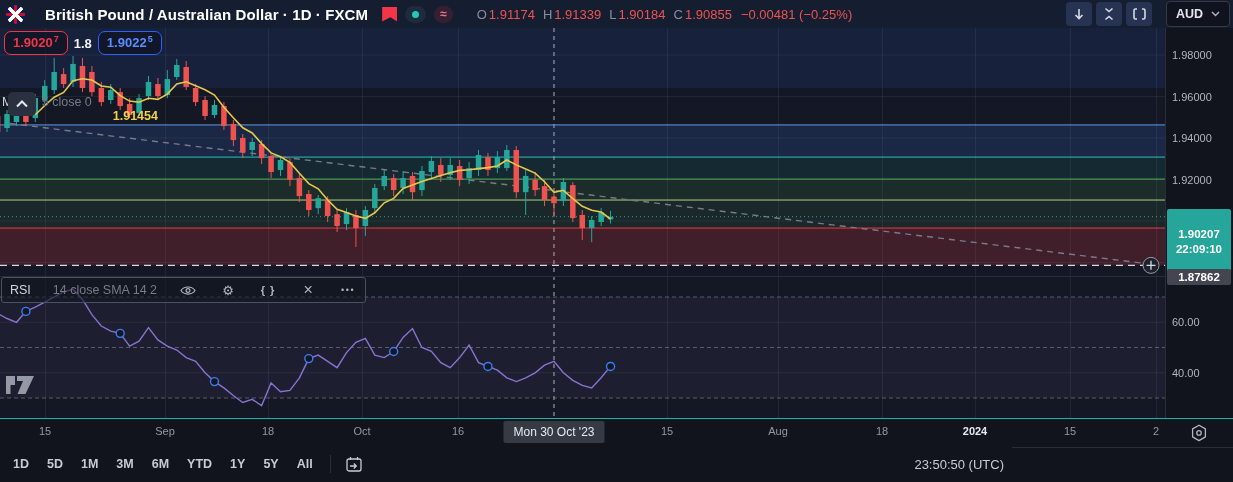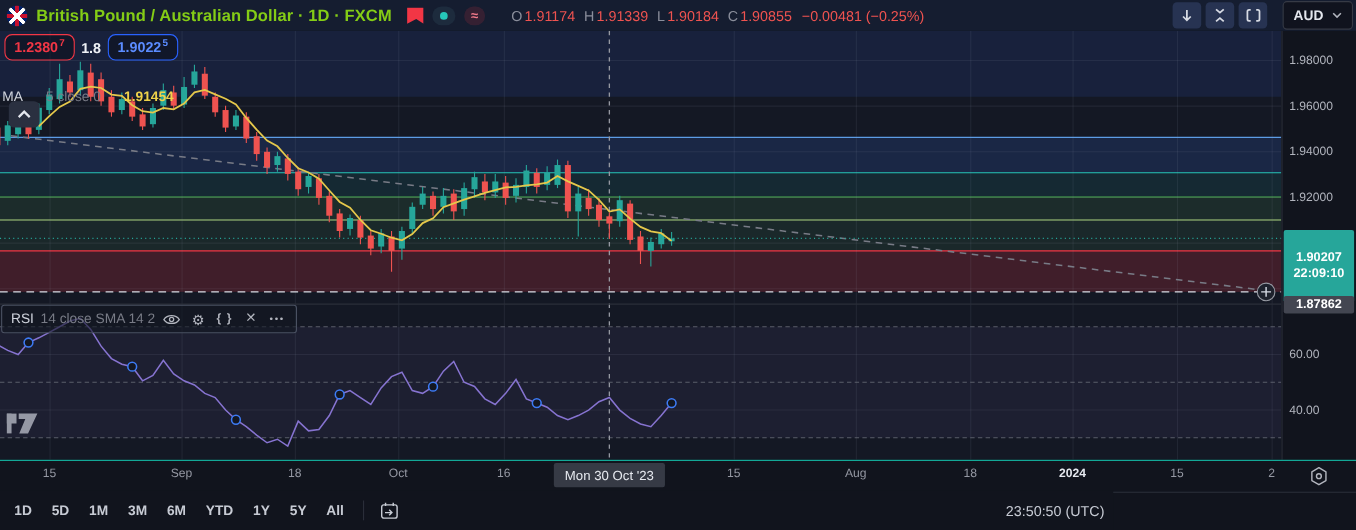--- a/index.html
+++ b/index.html
@@ -16,21 +16,21 @@
   .flag{
     width:19px;height:19px;border-radius:50%;margin-left:6px;flex:0 0 auto;
     background:
       linear-gradient(45deg,transparent 44%,#fff 44%,#fff 56%,transparent 56%),
       linear-gradient(-45deg,transparent 44%,#fff 44%,#fff 56%,transparent 56%),
       linear-gradient(0deg,transparent 42%,#c8102e 42%,#c8102e 58%,transparent 58%),
       linear-gradient(90deg,transparent 42%,#c8102e 42%,#c8102e 58%,transparent 58%),
       #012169;
     background-blend-mode:normal;
   }
-  #symbol-title{margin-left:8px;font-size:15px;font-weight:700;color:#84cc16;letter-spacing:.1px;white-space:nowrap;cursor:pointer;}
+  #symbol-title{margin-left:20px;font-size:15px;font-weight:700;color:#ffffff;letter-spacing:.1px;white-space:nowrap;cursor:pointer;}
   .fxcm-logo{
     width:15px;height:15px;margin-left:14px;background:#f23645;
     clip-path:polygon(0 0,100% 0,100% 100%,55% 72%,0 100%);
   }
   .status-pill{height:17px;border-radius:9px;display:flex;align-items:center;justify-content:center;margin-left:8px;padding:0 7px;}
   .pill-live{background:#1d2b3d;}
   .pill-live .dot{width:7px;height:7px;border-radius:50%;background:#26c6b9;}
   .pill-delay{background:rgba(242,54,69,.15);color:#f07a8a;font-size:12px;font-weight:700;padding:0 6px;}
   #ohlc{display:flex;align-items:center;margin-left:16px;font-size:13px;white-space:nowrap;}
   #ohlc .k{color:#8a8e9b;margin-left:8px;}
@@ -56,28 +56,28 @@
     height:22px;padding:0 8px;border-radius:7px;background:rgba(12,16,26,.55);
     display:flex;align-items:flex-start;font-size:13px;font-weight:700;line-height:22px;cursor:pointer;
   }
   .quote-bid{border:1px solid #f23645;color:#f23645;}
   .quote-ask{border:1px solid #2962ff;color:#5b8cff;}
   .quote-box sup{font-size:9px;line-height:14px;margin-left:1px;}
   #spread{font-size:13px;font-weight:700;color:#eef1f6;}
   #ma-legend{left:2px;top:81px;display:flex;gap:21px;font-size:12.5px;align-items:center;}
   #ma-legend .nm{color:#cfd3dc;}
   #ma-legend .prm{color:#787b86;}
-  #ma-legend .val{color:#efd24a;font-weight:700;}
+  #ma-legend .val{color:#efd24a;font-weight:700;margin-top:28px;}
   #collapse-btn{
     left:8px;top:92px;width:28px;height:24px;border-radius:5px;background:#2a3040;
     display:flex;align-items:center;justify-content:center;cursor:pointer;
   }
   #rsi-legend{
     left:1px;top:277px;height:24px;padding:0 8px;border:1px solid #4a5162;border-radius:3px;
-    background:rgba(19,23,34,.6);display:flex;align-items:center;gap:6px;font-size:12.5px;
+    background:rgba(19,23,34,.6);display:flex;align-items:center;gap:22px;font-size:12.5px;
   }
   #rsi-legend .nm{color:#cfd3dc;}
   #rsi-legend .prm{color:#787b86;}
   #rsi-legend .licon{color:#b2b5be;display:flex;align-items:center;justify-content:center;min-width:18px;cursor:pointer;font-size:13px;}
   #rsi-legend .licon.braces{font-size:11px;font-weight:700;letter-spacing:1px;}
   #rsi-legend .licon.close{font-size:16px;}
   #rsi-legend .licon.dots{font-size:9px;letter-spacing:1.5px;}
   #watermark{left:6px;top:372px;display:flex;align-items:center;gap:7px;opacity:.62;}
   #watermark .wtxt{font-size:23px;font-weight:700;color:#dfe3ec;}
   
@@ -358,21 +358,21 @@
         <span>AUD</span>
         <svg width="9" height="6" viewBox="0 0 9 6">
           <path d="M1 1 L4.5 4.5 L8 1" stroke="#b2b5be" stroke-width="1.4" fill="none"></path>
         </svg>
       </div>
     </div>
   </div>
 
   <div id="bidask" class="overlay">
     <div class="quote-box quote-bid">
-      <span>1.2380</span>
+      <span>1.9020</span>
         <sup>7</sup>
     </div>
     <div id="spread">1.8</div>
     <div class="quote-box quote-ask">
       <span>1.9022</span>
         <sup>5</sup>
     </div>
   </div>
 
   <div id="ma-legend" class="overlay">

